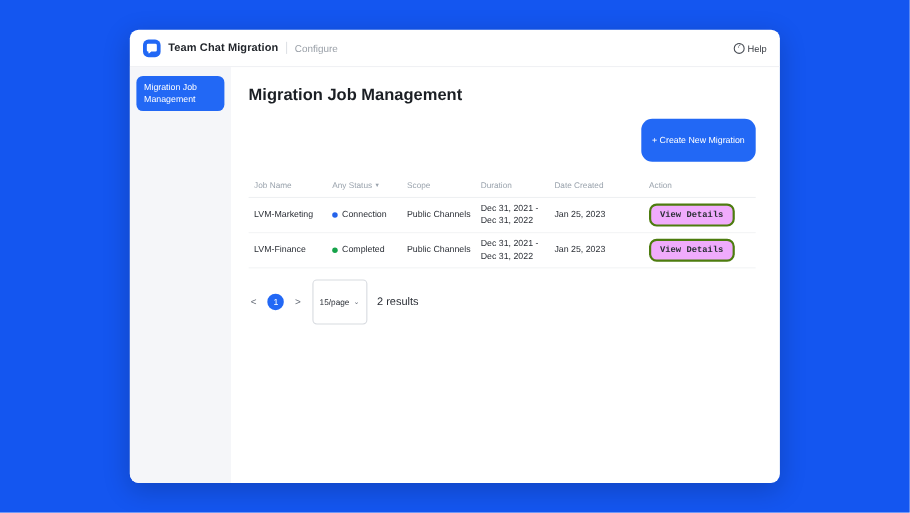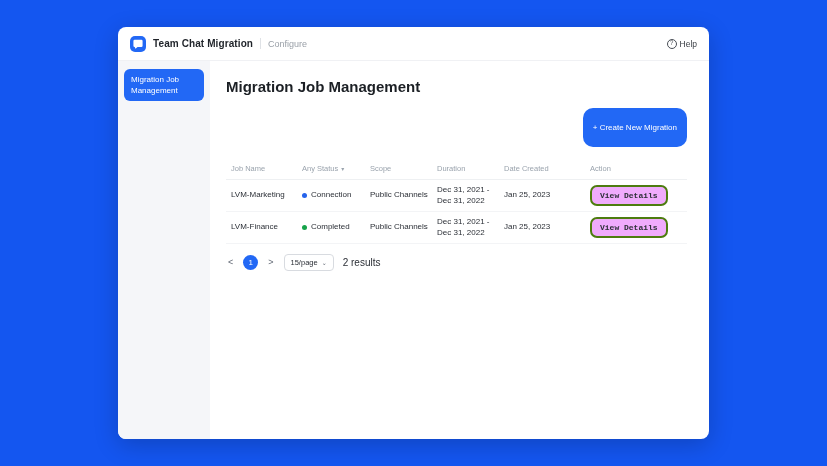--- a/index.html
+++ b/index.html
@@ -106,21 +106,21 @@
   .pg-chevron { font-size: 9px; color: #5f6672; cursor: pointer; line-height: 1; padding: 2px; }
   .pg-current {
     width: 15px; height: 15px; border-radius: 50%;
     background: #2268F5; color: #fff; font-size: 8px;
     display: flex; align-items: center; justify-content: center;
     cursor: pointer;
   }
   .pg-size {
     display: flex; align-items: center; gap: 4px;
     border: 1px solid #d8dbe0; border-radius: 4px;
-    padding: 3px 6px; font-size: 7.5px; color: #2b2f36; cursor: pointer;
+    padding: 15px 6px; font-size: 7.5px; color: #2b2f36; cursor: pointer;
   }
   .pg-size .caret { color: #5f6672; }
   .pg-results { font-size: 10px; color: #2b2f36; margin-left: 1px; }
 </style>
 </head>
 <body>
 
 <div class="card">
 
   <div class="app-header">

